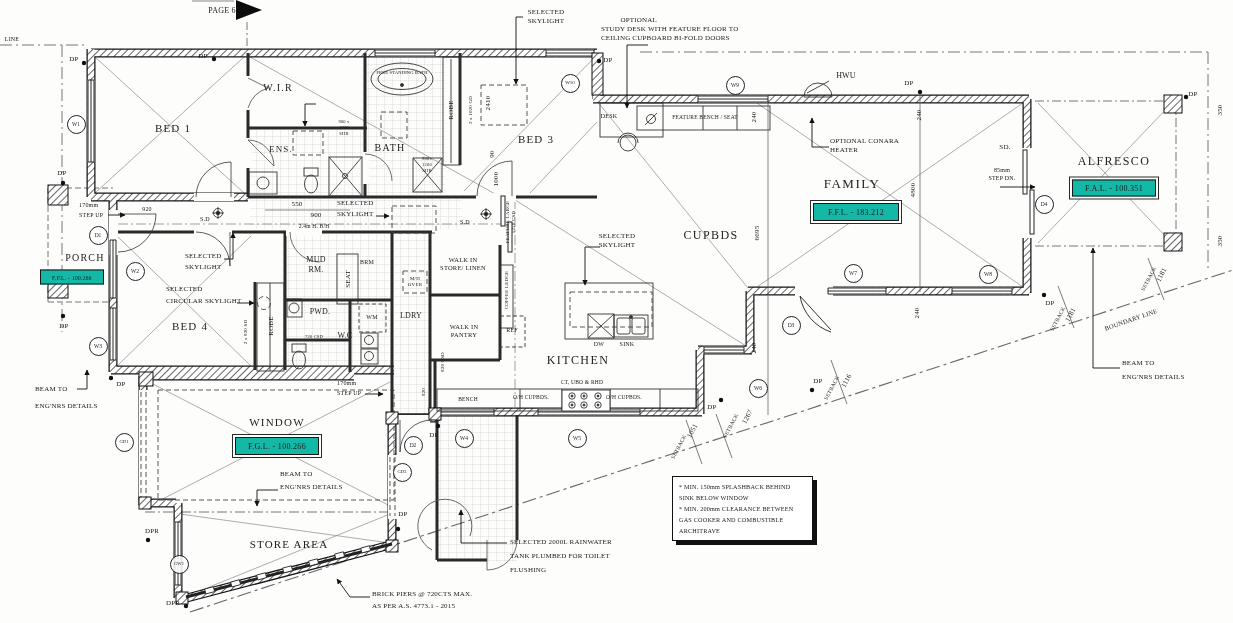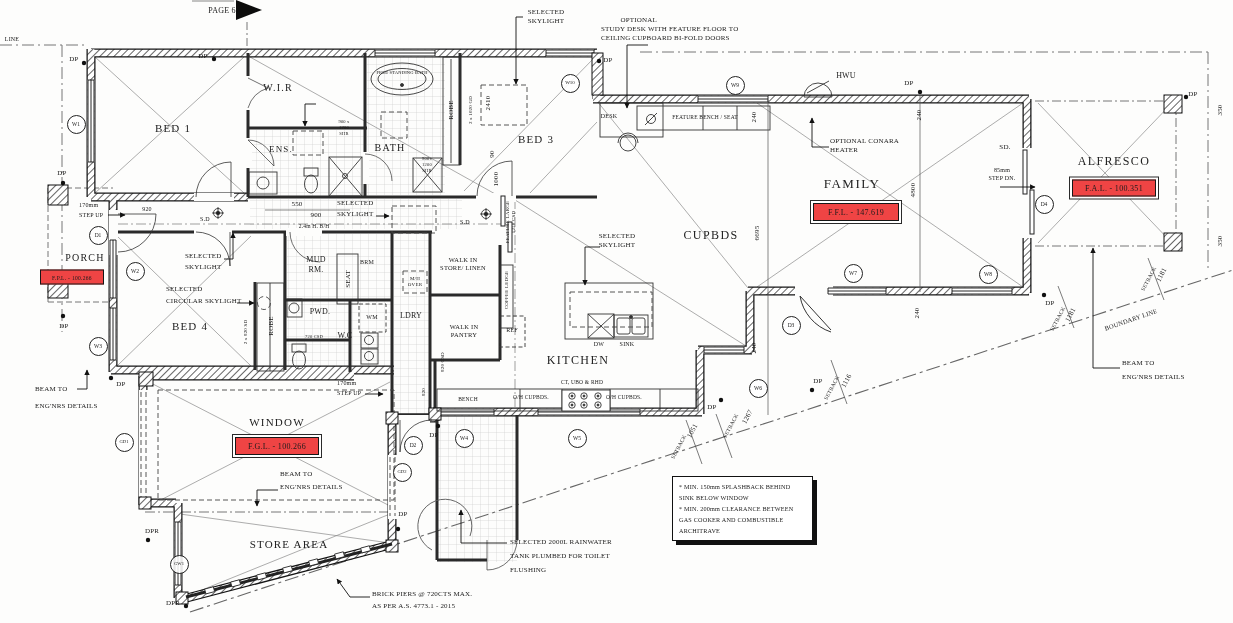--- a/index.html
+++ b/index.html
@@ -6,21 +6,21 @@
   .sheet{position:relative;width:1233px;height:623px;background:#fdfdfc;overflow:hidden;
          font-family:Liberation Serif, serif;color:#1b1b1b;}
   svg{position:absolute;left:0;top:0;}
   .lb{position:absolute;transform:translate(-50%,-50%);font-size:7px;line-height:1.28;
       text-align:center;white-space:pre;letter-spacing:.2px;}
   .ll{position:absolute;font-size:7px;line-height:11px;white-space:pre;text-align:left;letter-spacing:.2px;}
   .rm{font-size:11px;letter-spacing:1.2px;color:#222;}
   .rot{transform:translate(-50%,-50%) rotate(-90deg);}
   .tag{position:absolute;width:17px;height:17px;margin:-8.5px 0 0 -8.5px;border:1px solid #222;
        border-radius:50%;font-size:5.5px;line-height:16px;text-align:center;background:rgba(255,255,255,.85);}
-  .vbox{position:absolute;transform:translate(-50%,-50%);border:1.2px solid #161616;background:#ef4444;
+  .vbox{position:absolute;transform:translate(-50%,-50%);border:1.2px solid #161616;background:#14b8a6;
         display:flex;align-items:center;justify-content:center;font-size:8px;letter-spacing:.3px;
         box-shadow:0 0 0 2px #fff,0 0 0 3px #2a2a2a;text-align:center;}
   .vbox.small{font-size:5.5px;box-shadow:none;border-width:1px;}
   .sbox{position:absolute;background:#fff;border:1.6px solid #111;box-shadow:4px 4px 0 #111;
         padding:4px 6px;font-size:6.2px;line-height:11px;white-space:pre;letter-spacing:.2px;}
   .f6{font-size:6px;} .f55{font-size:5.5px;} .f5{font-size:5px;} .f45{font-size:4.5px;}
   .f8{font-size:8px;} .f9{font-size:9px;} .f12{font-size:12px;letter-spacing:1.4px;} .f13{font-size:13px;letter-spacing:1.5px;}
 </style>
 </head>
 <body>
@@ -397,21 +397,21 @@
 <div class="lb rot" style="left:496px;top:179px">1000</div>
 <div class="lb rm" style="left:536px;top:139px">BED 3</div>
 
 <div class="lb f6" style="left:609px;top:117px">DESK</div>
 <div class="lb f55" style="left:705px;top:118px">FEATURE BENCH / SEAT</div>
 <div class="lb rot" style="left:754px;top:117px">240</div>
 <div class="lb rot" style="left:919px;top:115px">240</div>
 <div class="ll" style="left:830px;top:137px;line-height:9px">OPTIONAL CONARA
 HEATER</div>
 <div class="lb rm f13" style="left:852px;top:184px">FAMILY</div>
-<div class="vbox" style="left:856px;top:212px;width:84px;height:16px">F.F.L. - 147.619</div>
+<div class="vbox" style="left:856px;top:212px;width:84px;height:16px">F.F.L. - 183.212</div>
 <div class="lb rot" style="left:913px;top:190px">4800</div>
 
 <div class="lb" style="left:1005px;top:147px">SD.</div>
 <div class="lb f6" style="left:1002px;top:175px">85mm
 STEP DN.</div>
 <div class="lb rm f12" style="left:1114px;top:162px">ALFRESCO</div>
 <div class="vbox" style="left:1114px;top:188px;width:82px;height:15px">F.A.L. - 100.351</div>
 <div class="lb rot" style="left:1220px;top:110px">350</div>
 <div class="lb rot" style="left:1220px;top:241px">350</div>
 

